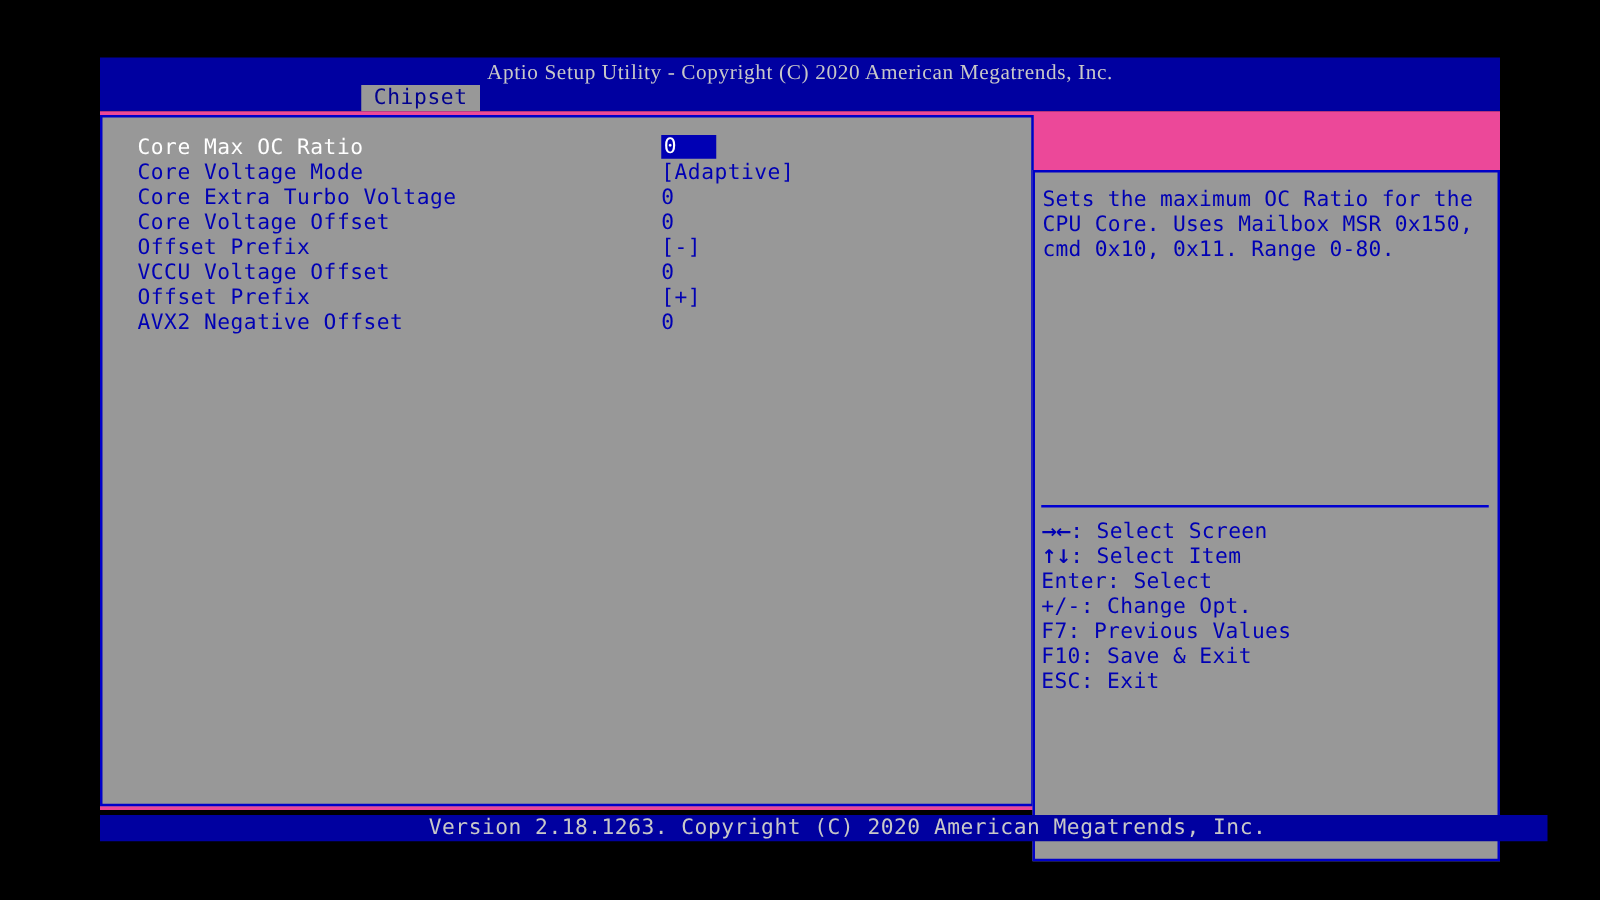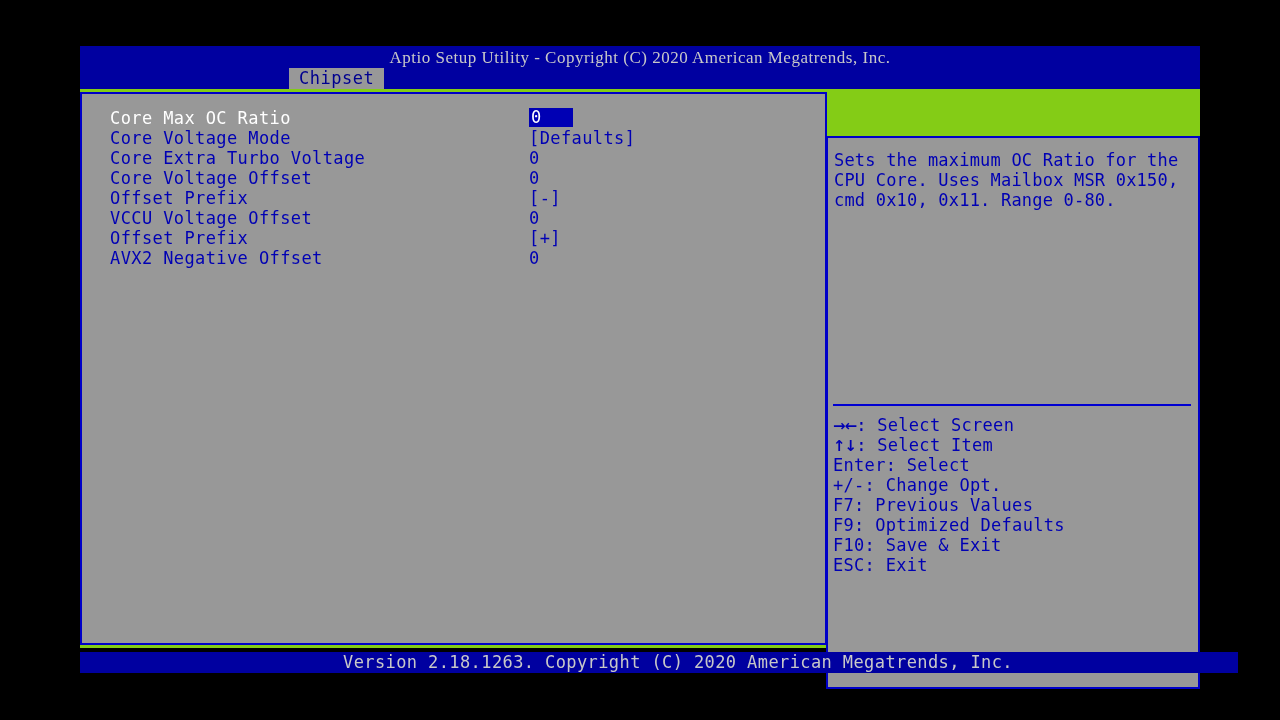--- a/index.html
+++ b/index.html
@@ -62,21 +62,21 @@
     color: #00008f;
   }
 
   
   #body-area {
     position: absolute;
     left: 80px;
     top: 89px;
     width: 1120px;
     height: 559px;
-    background: #84cc16;
+    background: #ec4899;
   }
 
   .panel {
     position: absolute;
     top: 3px;
     height: 553px;
     background: #989898;
     border: 2px solid #0000c8;
     box-sizing: border-box;
   }
@@ -190,40 +190,39 @@
     <div id="tabstrip">
       <div class="tab active">Chipset</div>
     </div>
   </div>
 
   <div id="body-area">
 
     <div class="panel" id="left-panel">
       <div id="settings">
           <div class="row selected"><span class="label">Core Max OC Ratio</span><span class="value">0</span></div>
-          <div class="row"><span class="label">Core Voltage Mode</span><span class="value">[Defaults]</span></div>
+          <div class="row"><span class="label">Core Voltage Mode</span><span class="value">[Adaptive]</span></div>
           <div class="row"><span class="label">Core Extra Turbo Voltage</span><span class="value">0</span></div>
           <div class="row"><span class="label">Core Voltage Offset</span><span class="value">0</span></div>
           <div class="row"><span class="label">Offset Prefix</span><span class="value">[-]</span></div>
           <div class="row"><span class="label">VCCU Voltage Offset</span><span class="value">0</span></div>
           <div class="row"><span class="label">Offset Prefix</span><span class="value">[+]</span></div>
           <div class="row"><span class="label">AVX2 Negative Offset</span><span class="value">0</span></div>
         </div>
     </div>
 
     <div class="panel" id="right-panel">
       <div id="help-text">Sets the maximum OC Ratio for the CPU Core. Uses Mailbox MSR 0x150, cmd 0x10, 0x11. Range 0-80.</div>
       <div id="help-divider"></div>
       <div id="keylist">
           <div class="keyrow"><span class="glyph">→←</span><span>: Select Screen</span></div>
           <div class="keyrow"><span class="glyph">↑↓</span><span>: Select Item</span></div>
           <div class="keyrow"><span>Enter: Select</span></div>
           <div class="keyrow"><span>+/-: Change Opt.</span></div>
           <div class="keyrow"><span>F7: Previous Values</span></div>
-          <div class="keyrow"><span>F9: Optimized Defaults</span></div>
           <div class="keyrow"><span>F10: Save &amp; Exit</span></div>
           <div class="keyrow"><span>ESC: Exit</span></div>
         </div>
     </div>
 
   </div>
 
   <div id="footer">Version 2.18.1263. Copyright (C) 2020 American Megatrends, Inc.</div>
 
 </div>

